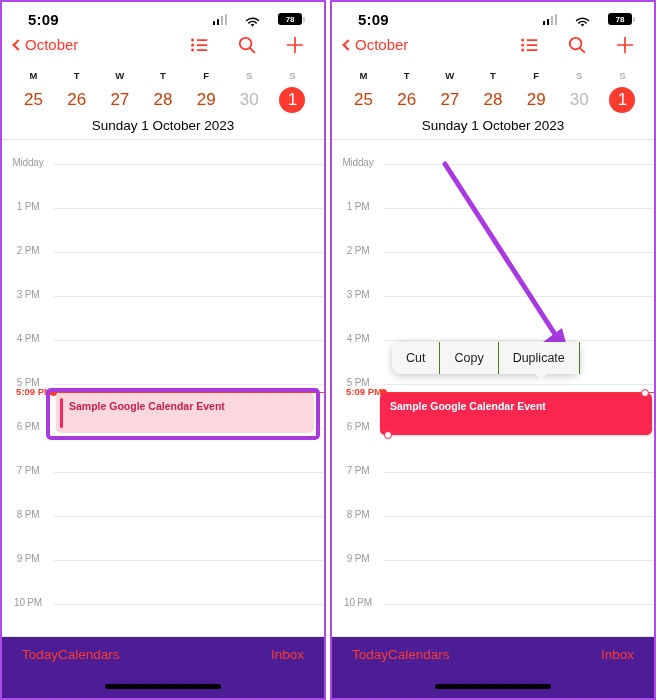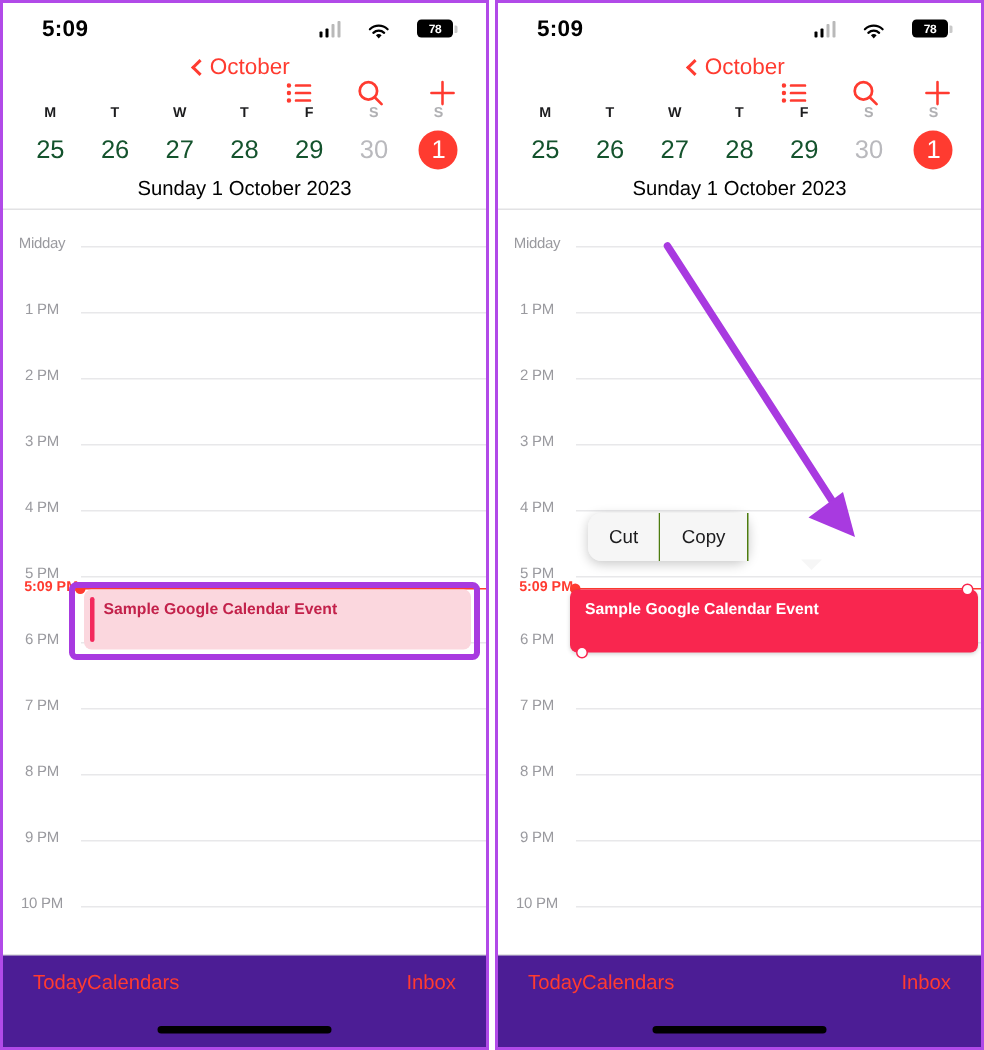--- a/index.html
+++ b/index.html
@@ -62,23 +62,22 @@
   }
   .batt::after {
     content: ""; position: absolute; right: -3px; top: 3.5px;
     width: 2px; height: 5px; background: #c9c9c9; border-radius: 0 1px 1px 0;
   }
 
   
   .navbar {
     height: 30px;
     display: flex;
-    align-items: center;
+    align-items: flex-start;
     padding: 0 16px 0 8px;
-    flex-direction: column;
   }
   .back {
     display: flex; align-items: center; gap: 3px;
     color: #ff3b30; cursor: pointer;
   }
   .chev {
     width: 8px; height: 8px;
     border-left: 2.2px solid #ff3b30;
     border-bottom: 2.2px solid #ff3b30;
     transform: rotate(45deg);
@@ -95,21 +94,21 @@
   
   .weekstrip { padding: 4px 10px 0; }
   .wrow { display: flex; }
   .wcell { flex: 1; text-align: center; }
   .wdow {
     font-size: 9.5px; font-weight: bold; color: #1c1c1e;
     letter-spacing: .2px;
   }
   .wdow.dim { color: #b0b0b3; }
   .wnum {
-    font-size: 17px; color: #14532d; margin-top: 6px;
+    font-size: 17px; color: #c2410c; margin-top: 6px;
     height: 26px; line-height: 26px;
   }
   .wnum.dim { color: #b9b9bd; }
   .wnum.sel {
     color: #fff;
     width: 26px; height: 26px; line-height: 26px;
     background: #ff3b30; border-radius: 50%;
     margin: 6px auto 0;
     font-weight: normal;
   }
@@ -622,20 +621,21 @@
 
       <div class="event selected" style="top:253px; height:42px;">
         <span class="etitle">Sample Google Calendar Event</span>
       </div>
       <div class="handle" style="top:249px; right:5px;"></div>
       <div class="handle" style="top:291px; left:52px;"></div>
 
       <div class="ctxmenu" style="top:202px; left:60px;">
         <div class="ctxitem">Cut</div>
         <div class="ctxitem">Copy</div>
+        <div class="ctxitem">Duplicate</div>
         <div class="ctxtail"></div>
       </div>
     </div>
 
     <svg class="arrowsvg" viewBox="0 0 326 700">
       <line x1="113" y1="162" x2="228" y2="340" stroke="#a83ae0" stroke-width="5" stroke-linecap="round"></line>
       <polygon points="238,356 207,343 230,326" fill="#a83ae0"></polygon>
     </svg>
 
     <div class="tabbar">

